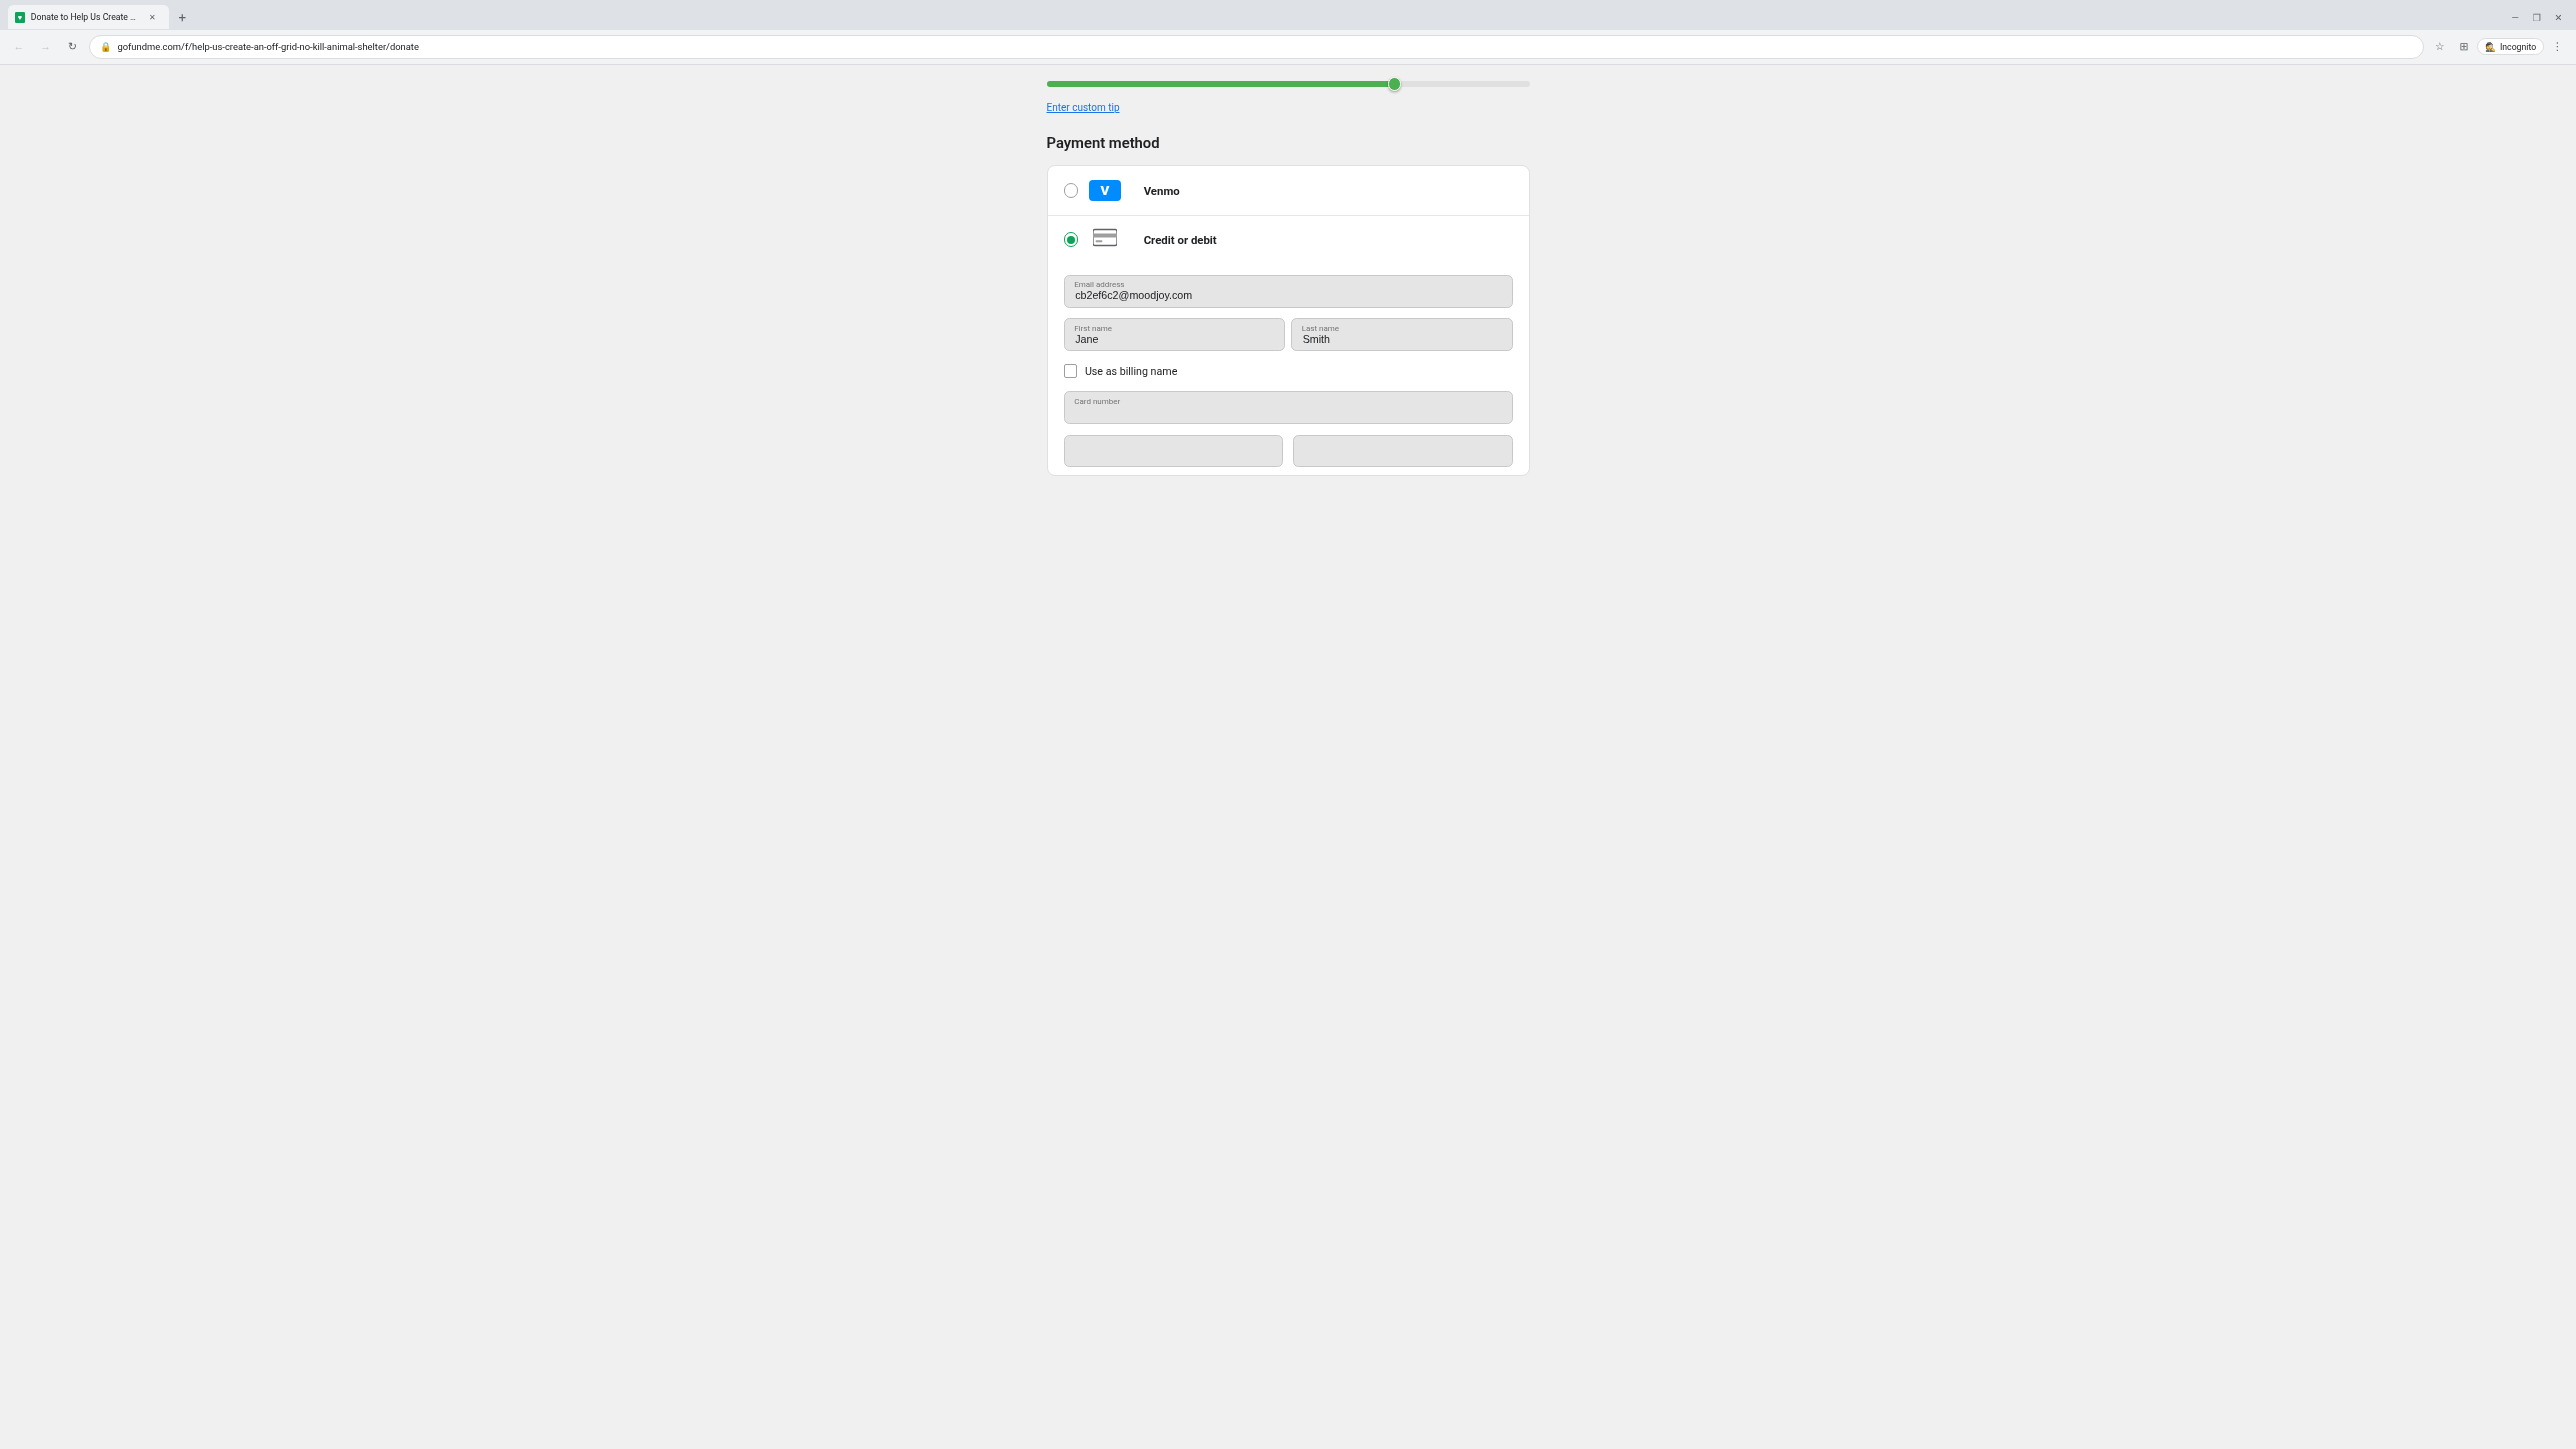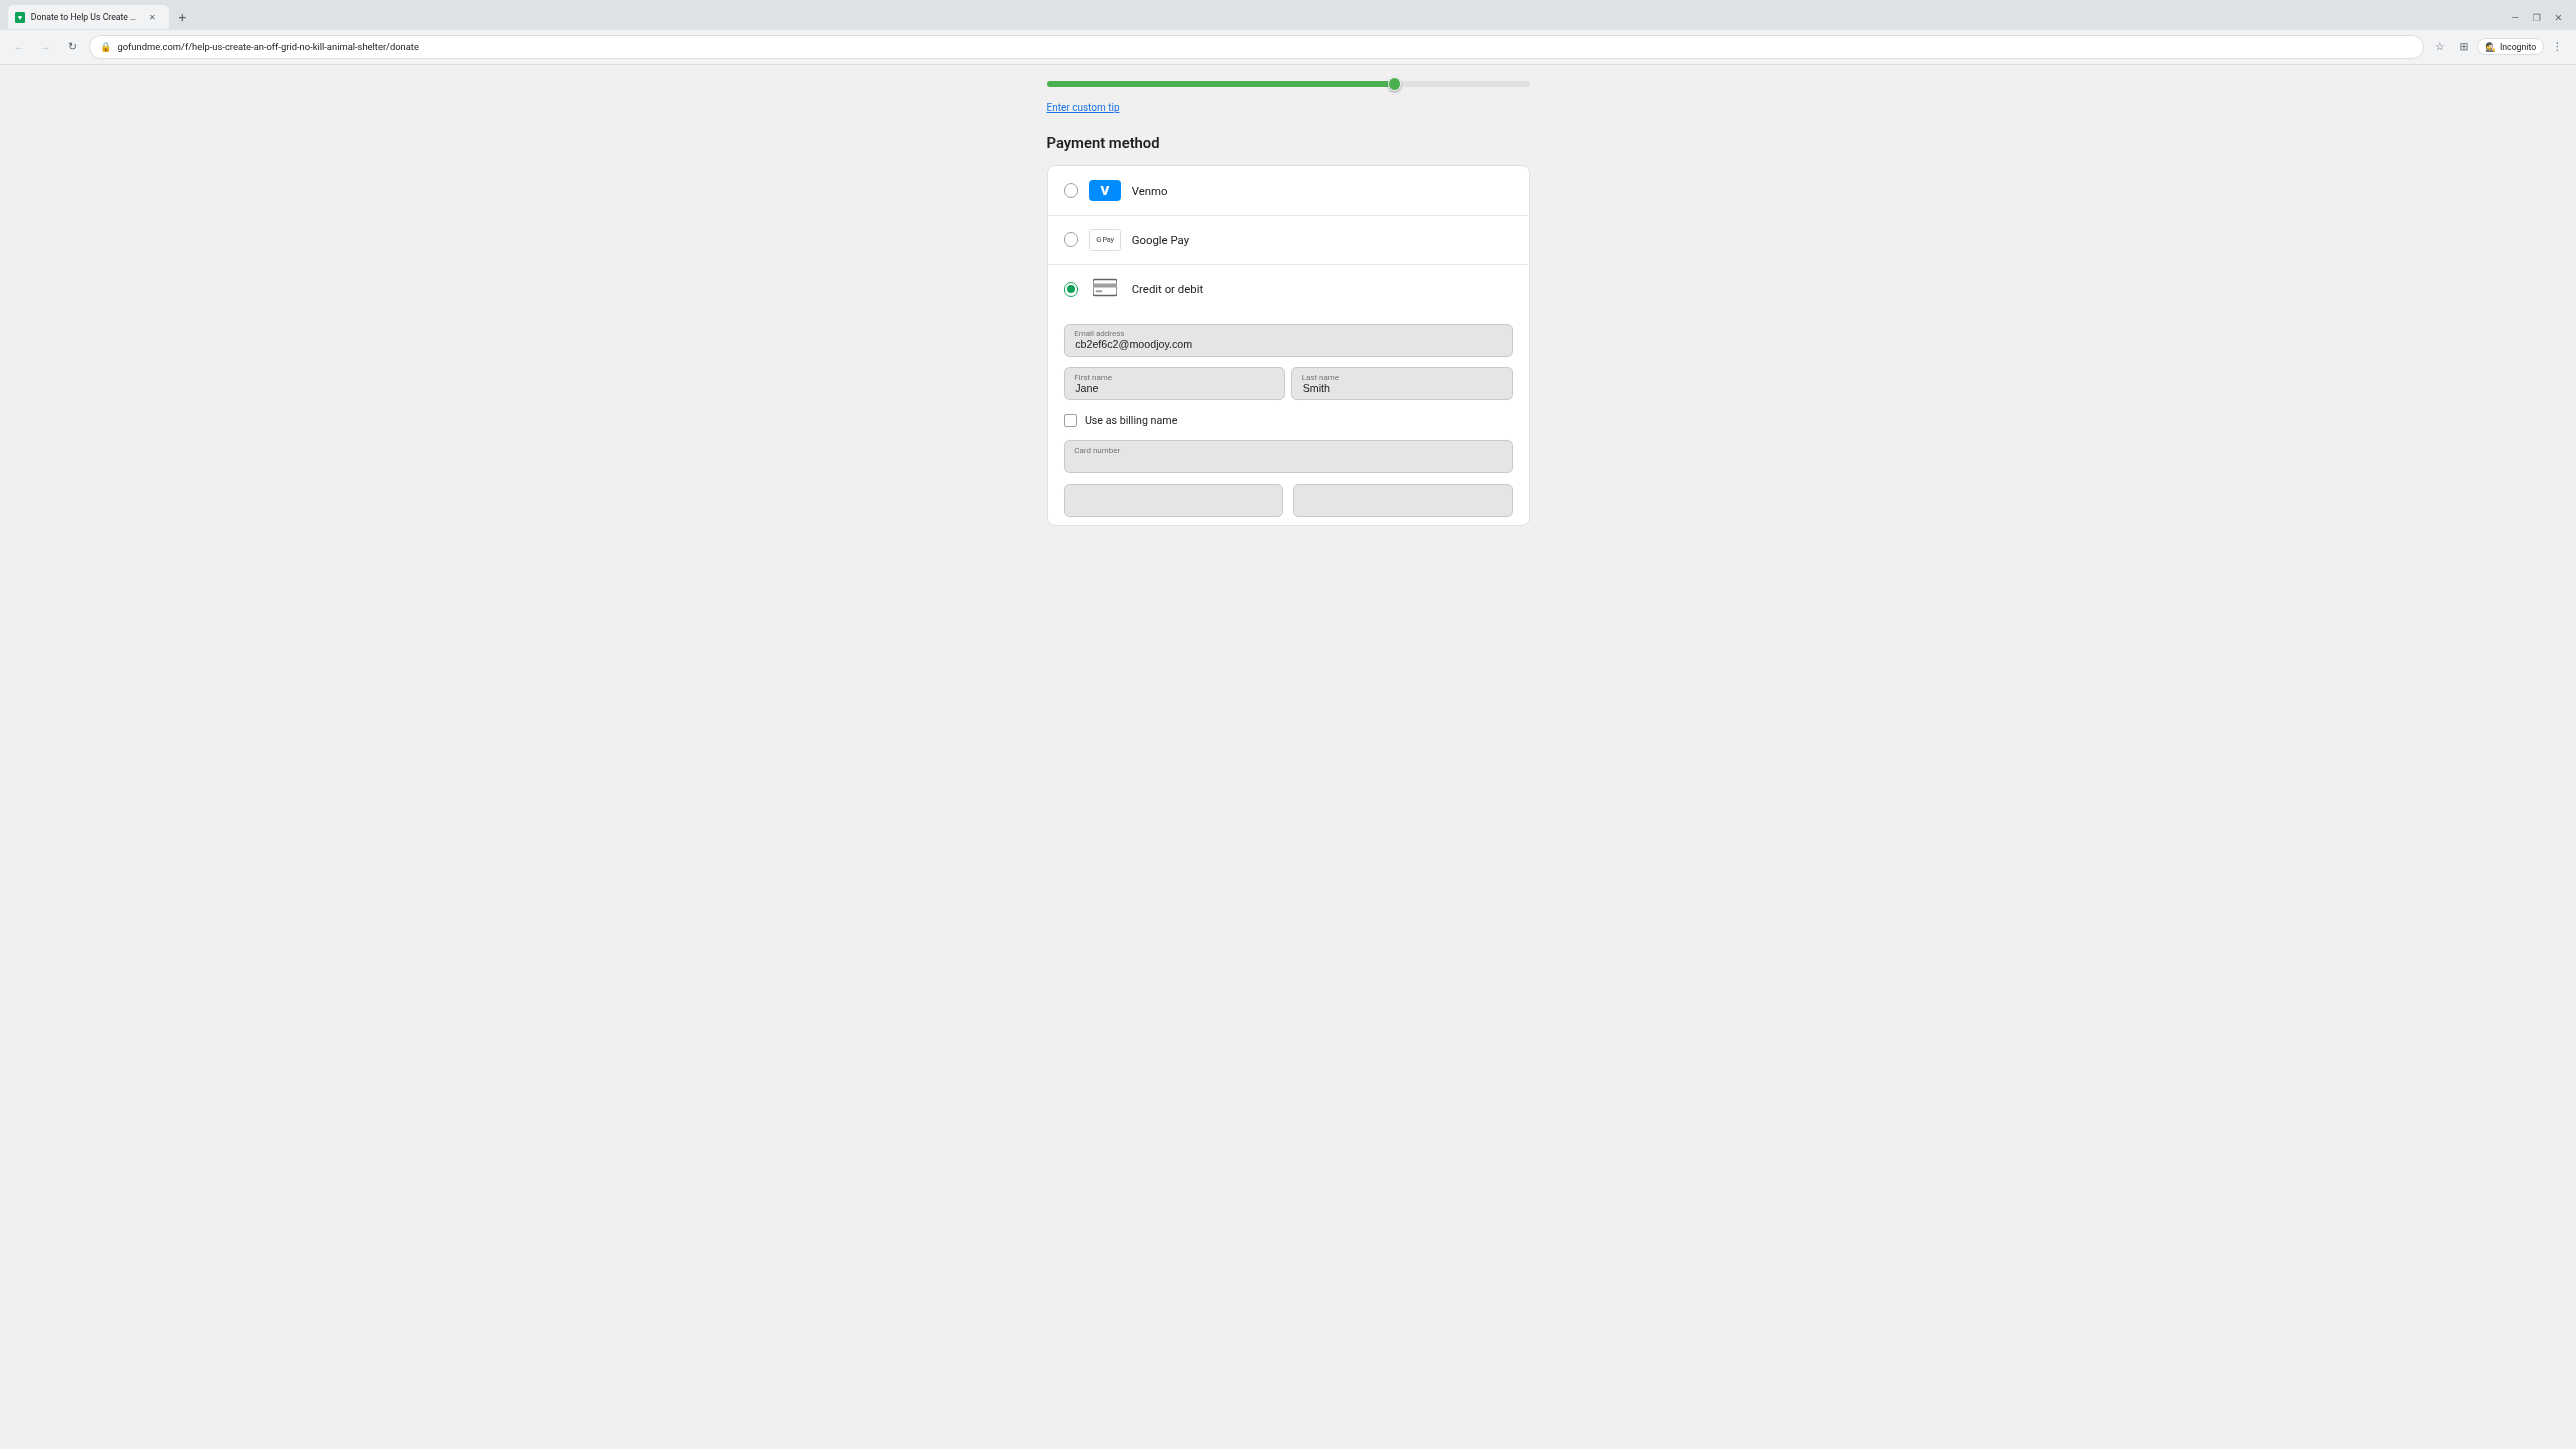--- a/index.html
+++ b/index.html
@@ -297,21 +297,22 @@
       color: #5f6368;
       letter-spacing: -0.3px;
     }
     .credit-card-icon {
       font-size: 16px;
       color: #5f6368;
     }
     .payment-label {
       font-size: 11.4px;
       color: #202124;
-      font-weight: 400;
+      font-weight: 700;
+      margin-left: 12px;
     }
 
     
     .credit-debit-option {
       flex-direction: column;
       align-items: stretch;
       padding-bottom: 8px;
     }
     .credit-debit-header {
       display: flex;
@@ -454,29 +455,20 @@
       <div class="payment-option">
         <div class="radio-btn"></div>
         <div class="payment-logo">
           <div class="venmo-logo">
             <span style="font-size:13.4px;font-weight:900;">V</span>
           </div>
         </div>
         <span class="payment-label">Venmo</span>
       </div>
 
-      <div class="payment-option">
-        <div class="radio-btn"></div>
-        <div class="payment-logo">
-          <div class="gpay-logo">
-            <span style="font-size:7.4px;font-weight:500;color:#5f6368;">G Pay</span>
-          </div>
-        </div>
-        <span class="payment-label">Google Pay</span>
-      </div>
 
       <div class="payment-option credit-debit-option">
         <div class="credit-debit-header">
           <div class="radio-btn selected"></div>
           <div class="payment-logo">
             <span class="credit-card-icon">
               <svg width="24" height="19" viewBox="0 0 36 28" fill="none">
                 <rect x="0" y="2" width="36" height="24" rx="3" fill="none" stroke="#5f6368" stroke-width="2"></rect>
                 <rect x="0" y="8" width="36" height="6" fill="#9e9e9e"></rect>
                 <rect x="4" y="18" width="10" height="3" rx="1" fill="#9e9e9e"></rect>

